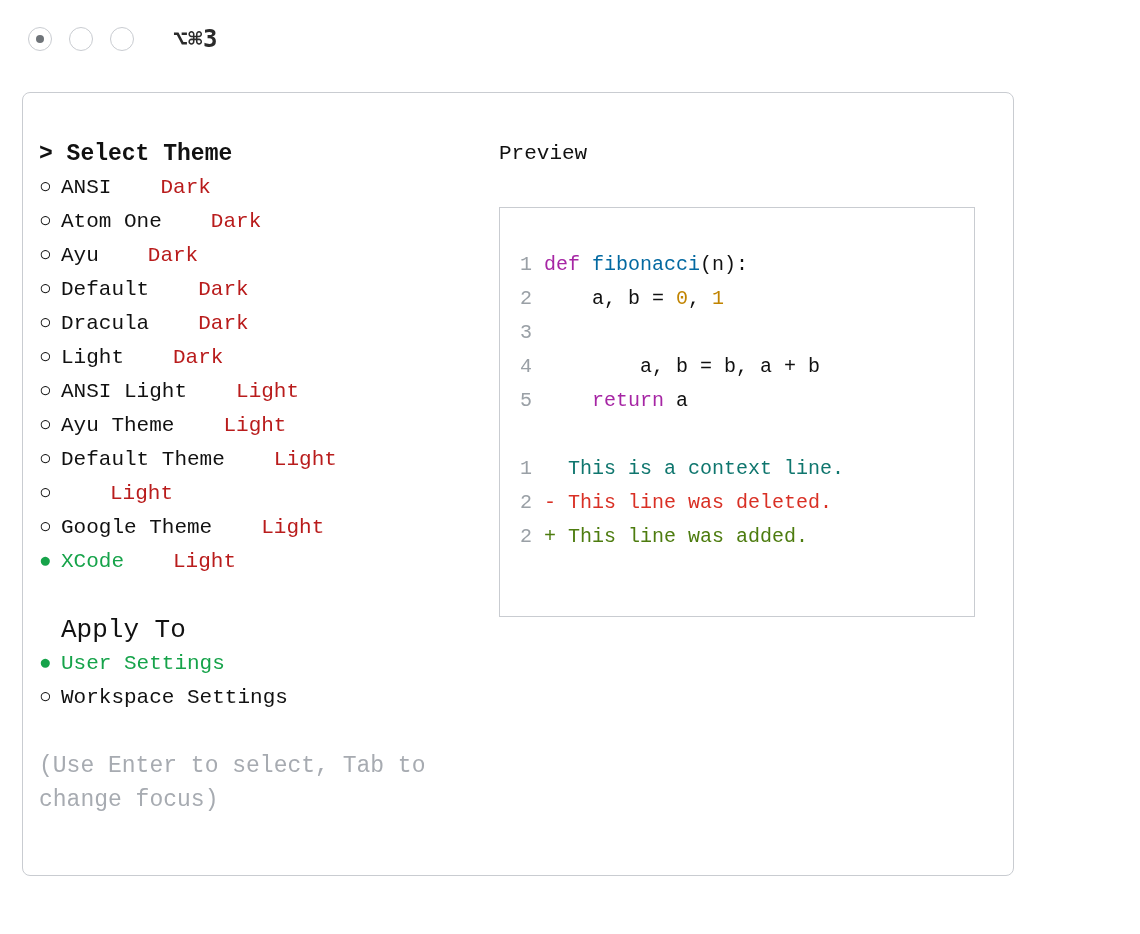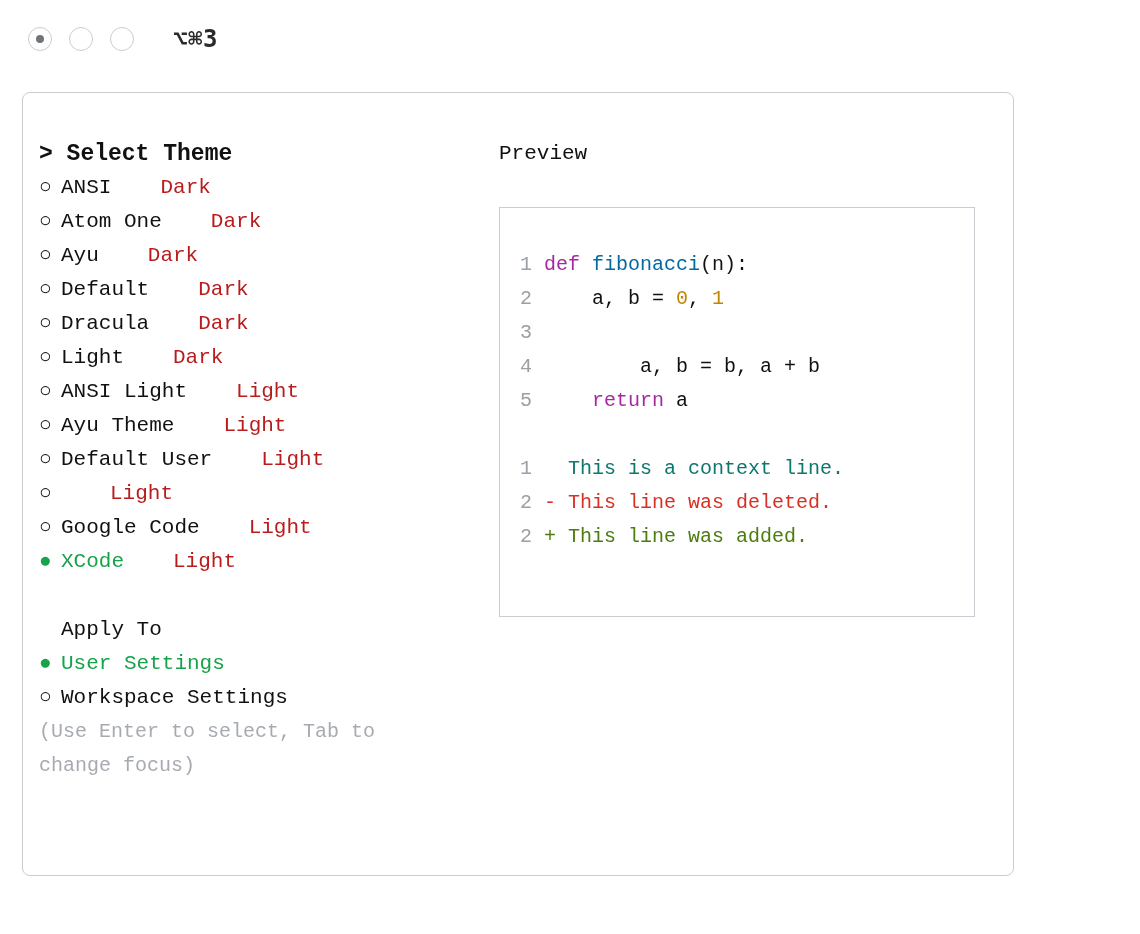--- a/index.html
+++ b/index.html
@@ -111,28 +111,29 @@
   .name.sel {
     color: #16a34a;
   }
   .variant {
     color: #b91c1c;
     padding-left: 9px;
     margin-left: 40px;
   }
   .spacer-sm { height: 34px; }
   .apply-title {
-    font-size: 21px;
+    font-size: 26px;
     color: #111111;
     line-height: 34px;
     padding-left: 22px;
     white-space: pre;
   }
   .hint {
-    font-size: 20px;
+    margin-top: 34px;
+    font-size: 23px;
     color: #a7abb1;
     line-height: 34px;
     width: 420px;
   }
   .preview-title {
     font-size: 21px;
     color: #111111;
     line-height: 34px;
     white-space: pre;
   }
@@ -187,23 +188,23 @@
 
         <div class="theme-list" id="theme-list">
             <div class="row"><span class="bullet">○</span><span class="name">ANSI</span><span class="variant">Dark</span></div>
             <div class="row"><span class="bullet">○</span><span class="name">Atom One</span><span class="variant">Dark</span></div>
             <div class="row"><span class="bullet">○</span><span class="name">Ayu</span><span class="variant">Dark</span></div>
             <div class="row"><span class="bullet">○</span><span class="name">Default</span><span class="variant">Dark</span></div>
             <div class="row"><span class="bullet">○</span><span class="name">Dracula</span><span class="variant">Dark</span></div>
             <div class="row"><span class="bullet">○</span><span class="name">Light</span><span class="variant">Dark</span></div>
             <div class="row"><span class="bullet">○</span><span class="name">ANSI Light</span><span class="variant">Light</span></div>
             <div class="row"><span class="bullet">○</span><span class="name">Ayu Theme</span><span class="variant">Light</span></div>
-            <div class="row"><span class="bullet">○</span><span class="name">Default User</span><span class="variant">Light</span></div>
+            <div class="row"><span class="bullet">○</span><span class="name">Default Theme</span><span class="variant">Light</span></div>
             <div class="row"><span class="bullet">○</span><span class="variant">Light</span></div>
-            <div class="row"><span class="bullet">○</span><span class="name">Google Code</span><span class="variant">Light</span></div>
+            <div class="row"><span class="bullet">○</span><span class="name">Google Theme</span><span class="variant">Light</span></div>
             <div class="row"><span class="bullet sel">●</span><span class="name sel">XCode</span><span class="variant">Light</span></div>
           </div>
 
         <div class="spacer-sm"></div>
 
         <div class="apply-title">Apply To</div>
         <div id="apply-list">
             <div class="row"><span class="bullet sel">●</span><span class="name sel">User Settings</span></div>
             <div class="row"><span class="bullet">○</span><span class="name">Workspace Settings</span></div>
           </div>

